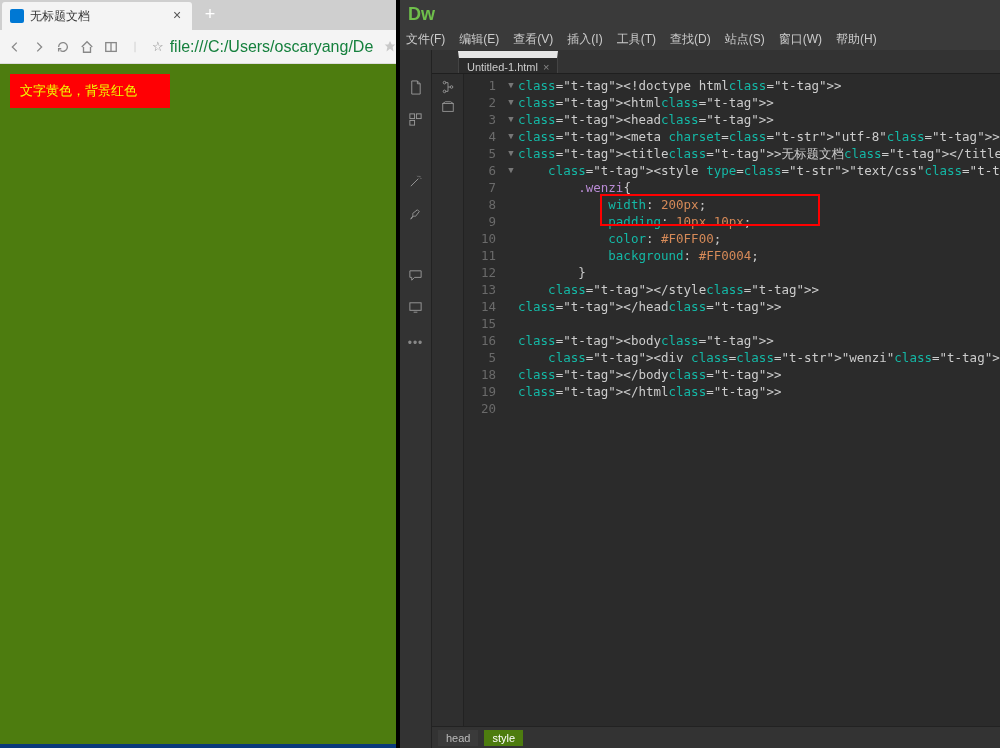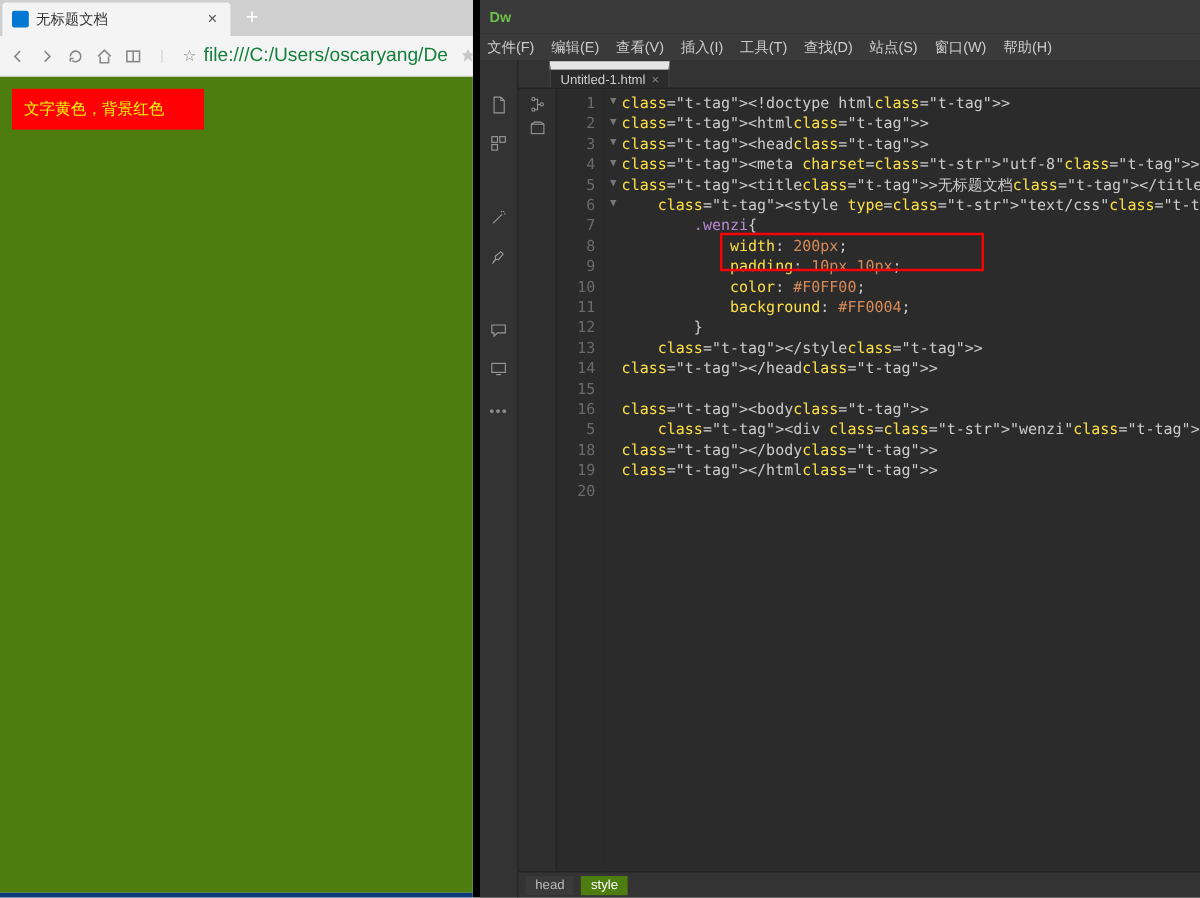--- a/index.html
+++ b/index.html
@@ -1,39 +1,39 @@
 <!DOCTYPE html>
 <html><head>
 <meta charset="utf-8">
 <style>
 * { margin: 0; padding: 0; box-sizing: border-box; }
 body { font-family: "Microsoft YaHei", Arial, sans-serif; font-size: 12px; overflow: hidden; width: 1000px; height: 748px; display: flex; }
 
 
-.browser { width: 400px; height: 748px; background: #fff; display: flex; flex-direction: column; border-right: 6px solid #000000; }
+.browser { width: 400px; height: 748px; background: #fff; display: flex; flex-direction: column; border-right: 4px solid #000000; }
 .tab-bar { height: 30px; background: #cfcfcf; display: flex; align-items: center; }
 .tab { background: #f4f4f4; height: 28px; width: 190px; display: flex; align-items: center; padding: 0 8px; border-top-left-radius: 3px; border-top-right-radius: 3px; margin-left: 2px; margin-top: 2px; position: relative; }
 .tab .favicon { width: 14px; height: 14px; background: #0078d4; border-radius: 2px; margin-right: 6px; }
 .tab .title { flex: 1; font-size: 12px; color: #333; white-space: nowrap; overflow: hidden; }
 .tab .close { width: 14px; height: 14px; color: #555; font-size: 14px; text-align: center; line-height: 13px; }
 .new-tab { width: 24px; height: 24px; color: #fff; font-size: 18px; text-align: center; line-height: 22px; margin-left: 6px; }
 .addr-bar { height: 34px; background: #f4f4f4; display: flex; align-items: center; padding: 0 8px; gap: 10px; border-bottom: 1px solid #ddd; }
 .nav-btn { width: 16px; height: 16px; color: #888; display: flex; align-items: center; justify-content: center; }
 .nav-btn svg { width: 14px; height: 14px; }
 .addr-field { flex: 1; display: flex; align-items: center; gap: 6px; }
 .addr-field .star { color: #888; font-size: 13px; }
 .addr-field .url { color: #15803d; font-size: 16px; white-space: nowrap; overflow: hidden; }
 .browser-content { flex: 1; background: #4d7c0f; padding: 10px; }
 .wenzi { width: 160px; padding: 8px 10px; color: #F0FF00; background: #FF0004; font-size: 13px; }
 .browser-footer { height: 4px; background: #0a3a7c; }
 
 
 .dw { flex: 1; height: 748px; background: #2b2b2b; display: flex; flex-direction: column; color: #ccc; position: relative; }
 .dw-titlebar { height: 28px; background: #3a3a3a; display: flex; align-items: center; padding: 0 8px; }
-.dw-logo { color: #6fbf4b; font-weight: bold; font-size: 12px; }
+.dw-logo { color: #6fbf4b; font-weight: bold; font-size: 18px; }
 .dw-title-spacer { flex: 1; }
 
 .dw-menubar { height: 22px; background: #3a3a3a; display: flex; align-items: center; padding: 0 6px; gap: 14px; font-size: 12px; color: #ccc; }
 .dw-menu-item { cursor: default; }
 
 .dw-body { flex: 1; display: flex; min-height: 0; }
 .dw-sidebar { width: 32px; background: #333; border-right: 1px solid #222; display: flex; flex-direction: column; align-items: center; padding-top: 28px; gap: 14px; }
 .dw-sidebar .tool { width: 18px; height: 18px; display: flex; align-items: center; justify-content: center; color: #999; }
 .dw-sidebar .tool svg { width: 15px; height: 15px; }
 .dw-sidebar .dots { width: 18px; color: #888; text-align: center; letter-spacing: 1px; margin-top: 6px; }
@@ -45,21 +45,21 @@
 
 .dw-editwrap { flex: 1; display: flex; min-height: 0; }
 .dw-sidebar2 { width: 32px; background: #2f2f2f; border-right: 1px solid #222; display: flex; flex-direction: column; align-items: center; padding-top: 4px; gap: 2px; }
 .dw-sidebar2 .sicon { width: 18px; height: 18px; color: #999; display: flex; align-items: center; justify-content: center; }
 .dw-sidebar2 .sicon svg { width: 14px; height: 14px; }
 
 .dw-editor { flex: 1; display: flex; font-family: Consolas, monospace; font-size: 12.5px; background: #2b2b2b; overflow: hidden; }
 .gutter { width: 40px; background: #2b2b2b; color: #6a6a6a; text-align: right; padding-right: 8px; padding-top: 3px; line-height: 17px; user-select: none; }
 .fold-col { width: 14px; background: #2b2b2b; color: #777; padding-top: 3px; line-height: 17px; font-size: 9px; text-align: center; }
 .code { flex: 1; padding-top: 3px; line-height: 17px; white-space: pre; color: #ccc; position: relative; }
-.t-attr { color: #fde047; }
+.t-attr { color: #14b8a6; }
 .t-sel { color: #b98bd4; }
 .t-val { color: #d68a58; }
 .highlight-box { position: absolute; border: 2px solid #ff0000; left: 82px; top: 120px; width: 220px; height: 32px; pointer-events: none; }
 
 .dw-status { height: 22px; background: #333; border-top: 1px solid #222; display: flex; align-items: center; padding: 0 6px; font-size: 11px; gap: 6px; }
 .dw-crumb { background: #3a3a3a; color: #bbb; padding: 2px 8px; }
 .dw-crumb.active { background: #4d7c0f; color: #fff; }
 .dw-status .spacer { flex: 1; }
 </style>
 </head>

